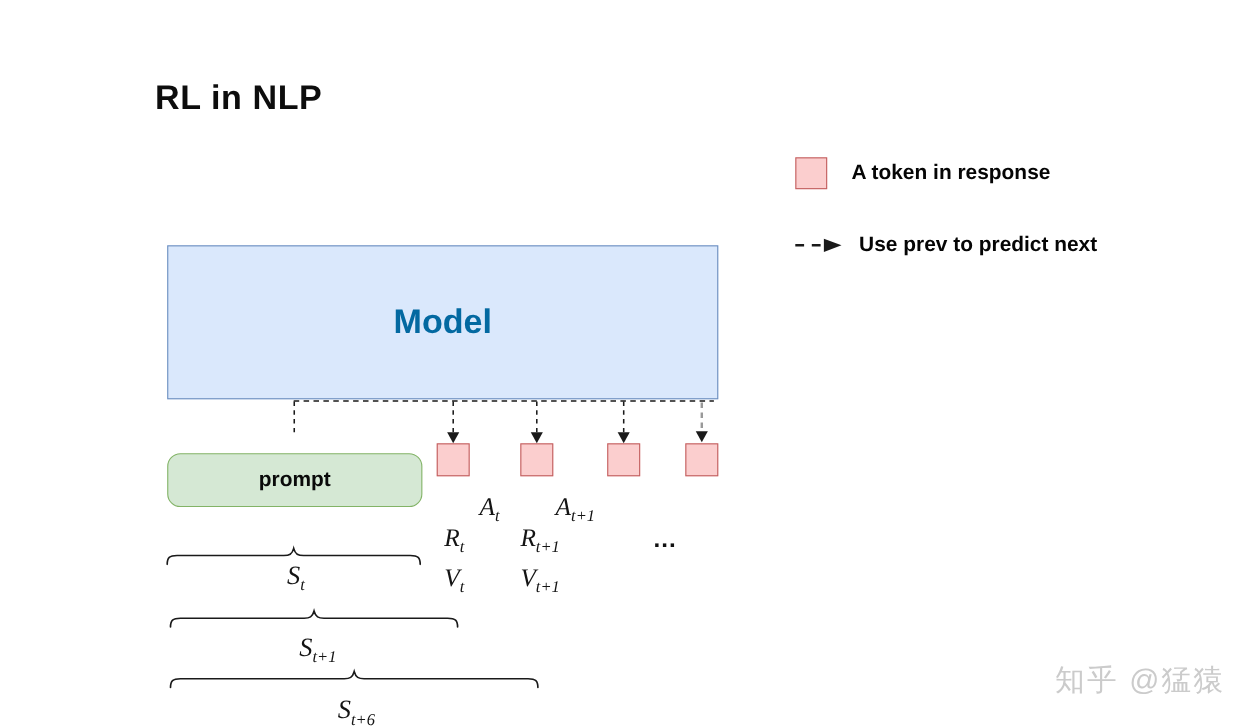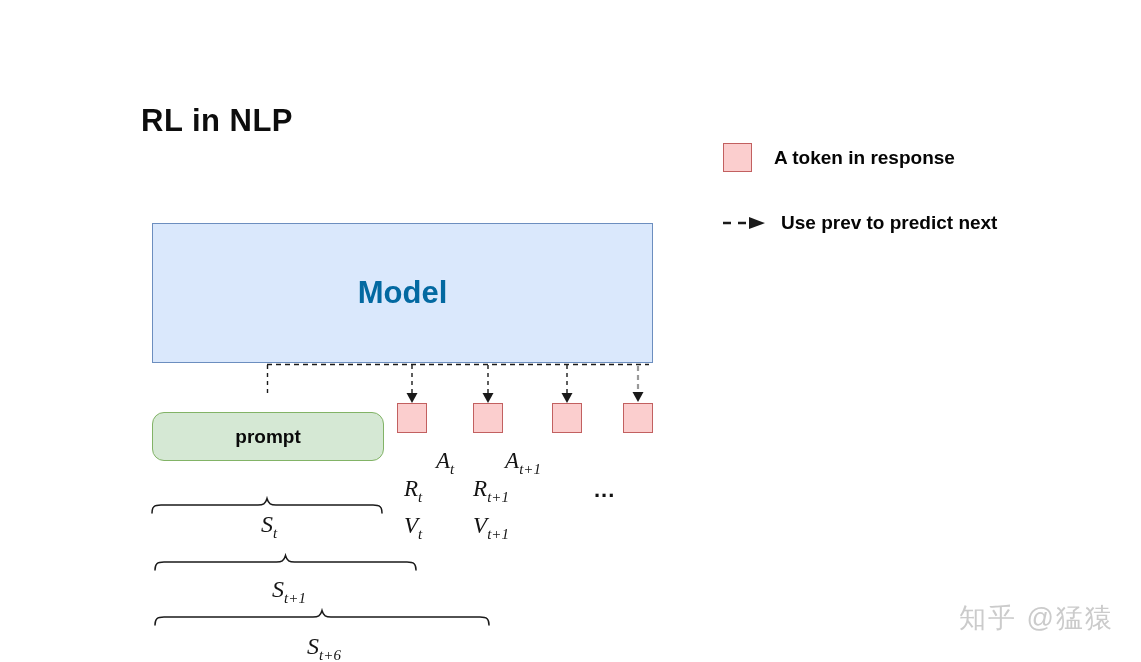--- a/index.html
+++ b/index.html
@@ -3,21 +3,21 @@
 <meta charset="utf-8">
 <style>
   * { margin:0; padding:0; box-sizing:border-box; }
   html,body { background:#ffffff; }
   .canvas {
     position:relative; width:1141px; height:662px; background:#fff;
     overflow:hidden; font-family:"Liberation Sans", sans-serif; color:#000;
   }
   .title {
     position:absolute; left:141px; top:71px;
-    font-size:31px; font-weight:bold; letter-spacing:0.5px; color:#0d0d0d;margin-top:32px;
+    font-size:31px; font-weight:bold; letter-spacing:0.5px; color:#0d0d0d;
   }
   
   .legend-row { position:absolute; display:flex; align-items:center; }
   .legend-row.tok { left:723px; top:143px; gap:22px; }
   .legend-row.arr { left:720px; top:212px; gap:11px; }
   .legend-swatch { width:29px; height:29px; background:var(--token-fill); border:1px solid var(--token-border); }
   .legend-label { font-size:19px; font-weight:bold; color:#050505; white-space:nowrap; }
   
   .model-box {
     position:absolute; left:152px; top:223px; width:501px; height:140px;

